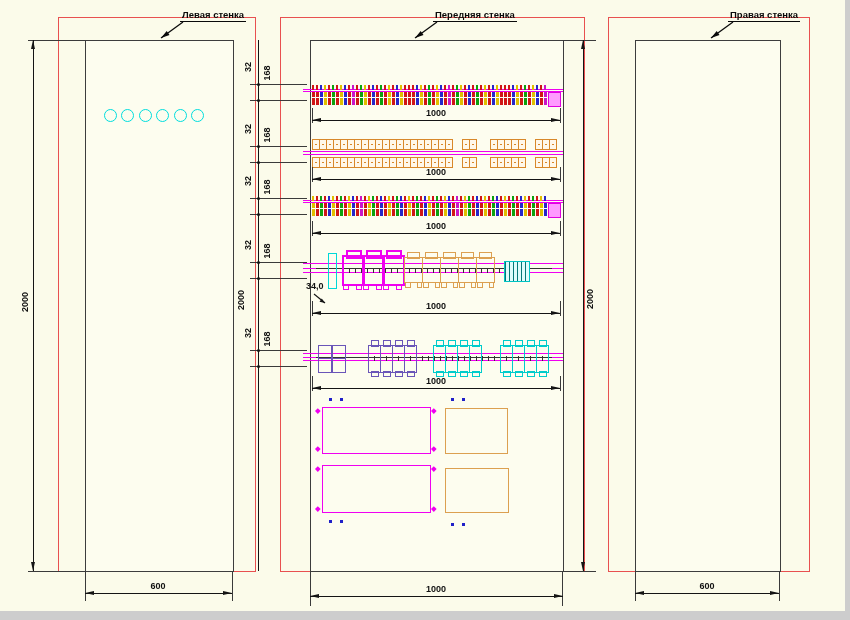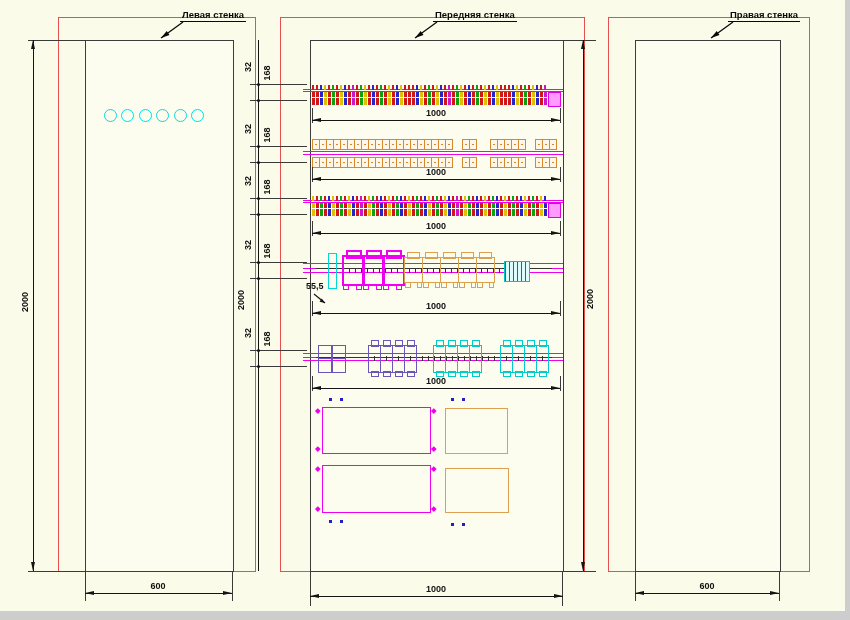--- a/index.html
+++ b/index.html
@@ -570,21 +570,21 @@
   <div class="extline-h" style="left:562px;top:39.5px;width:34px;"></div>
   <div class="extline-h" style="left:562px;top:570.5px;width:34px;"></div>
   <div class="dimline-v" style="left:583px;top:40px;height:531px;"></div>
   <div class="arr up" style="left:580.8px;top:40px;"></div>
   <div class="arr down" style="left:580.8px;top:562px;"></div>
   <span class="dimtext rot" style="left:590px;top:299px;">2000</span>
 
   <div class="dimline-v" style="left:258px;top:40px;height:531px;"></div>
   <span class="dimtext rot" style="left:241px;top:300px;">2000</span>
 
-  <span class="dimtext plain" style="left:306px;top:281px;">55,5</span>
+  <span class="dimtext plain" style="left:306px;top:281px;">34,0</span>
   <svg style="left:312px;top:292px;" width="18" height="14">
     <line x1="2" y1="2" x2="13" y2="11" stroke="#141414" stroke-width="1.1"></line>
     <polygon points="13,11 7.5,9.8 9.8,6.5" fill="#141414"></polygon>
   </svg>
 
   <div class="edge" style="left:0;top:611px;width:850px;height:9px;"></div>
   <div class="edge" style="left:845px;top:0;width:5px;height:620px;"></div>
 </div>
 
 </body></html>

